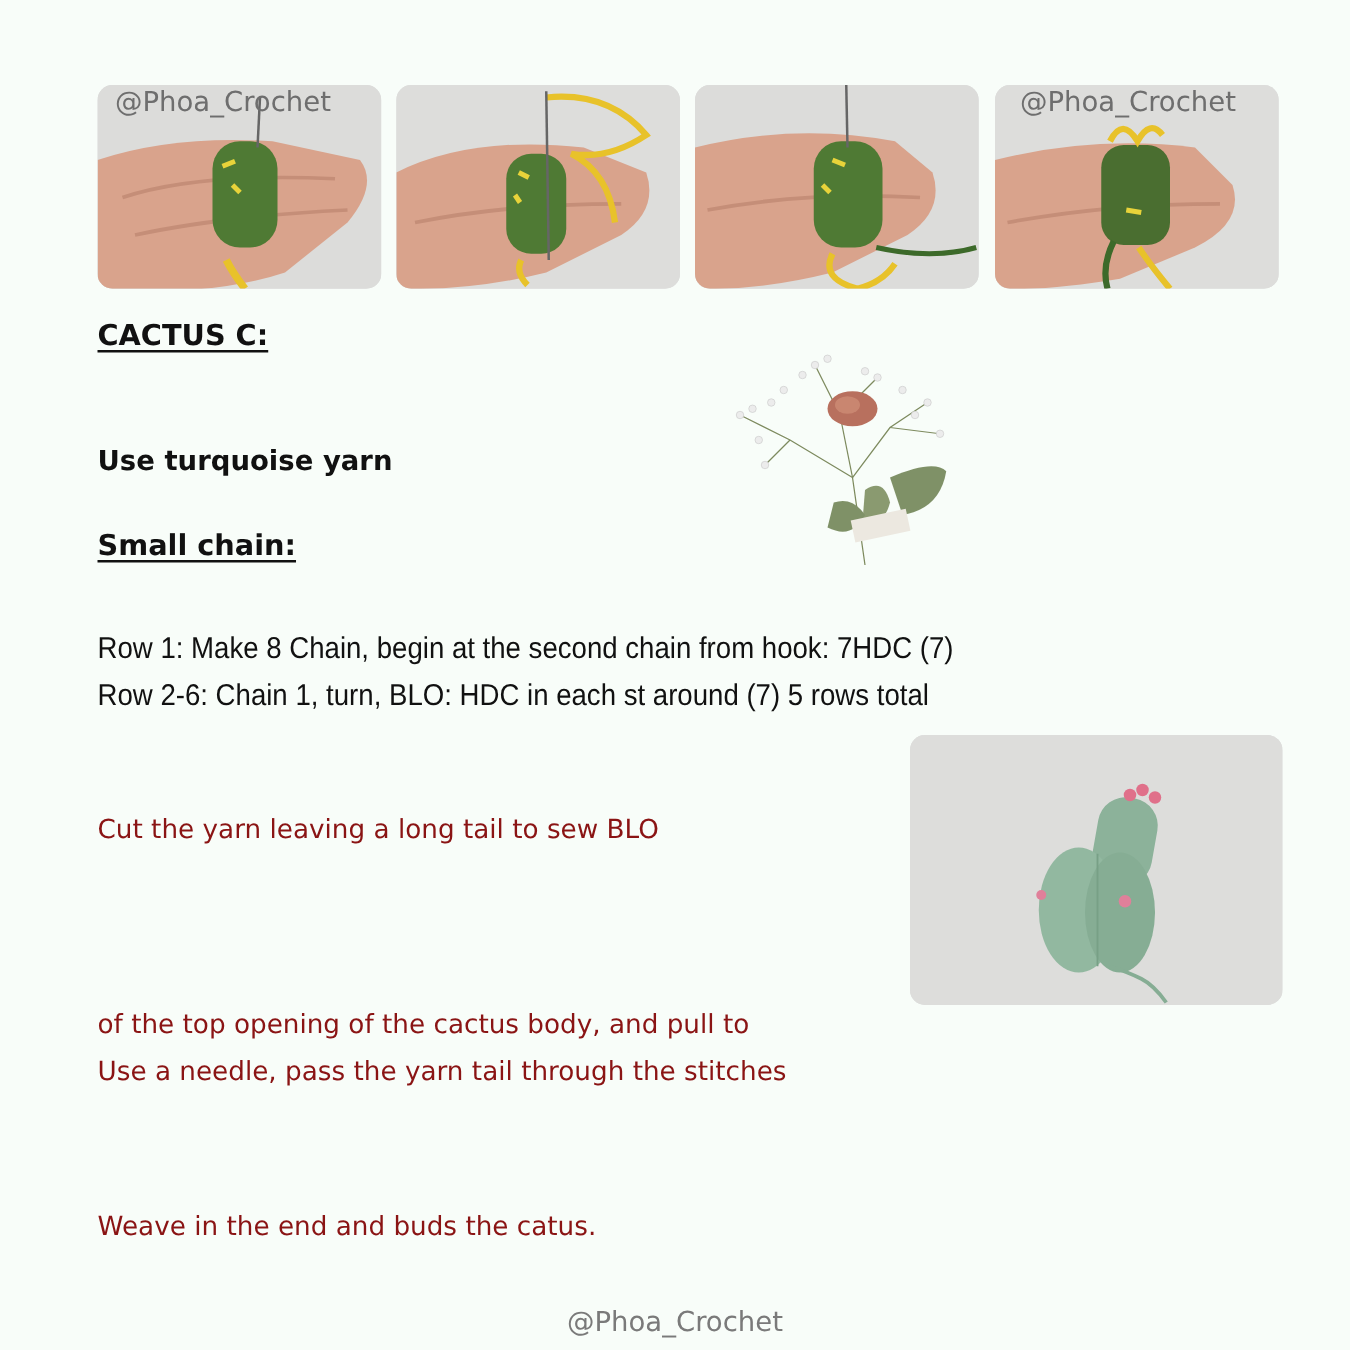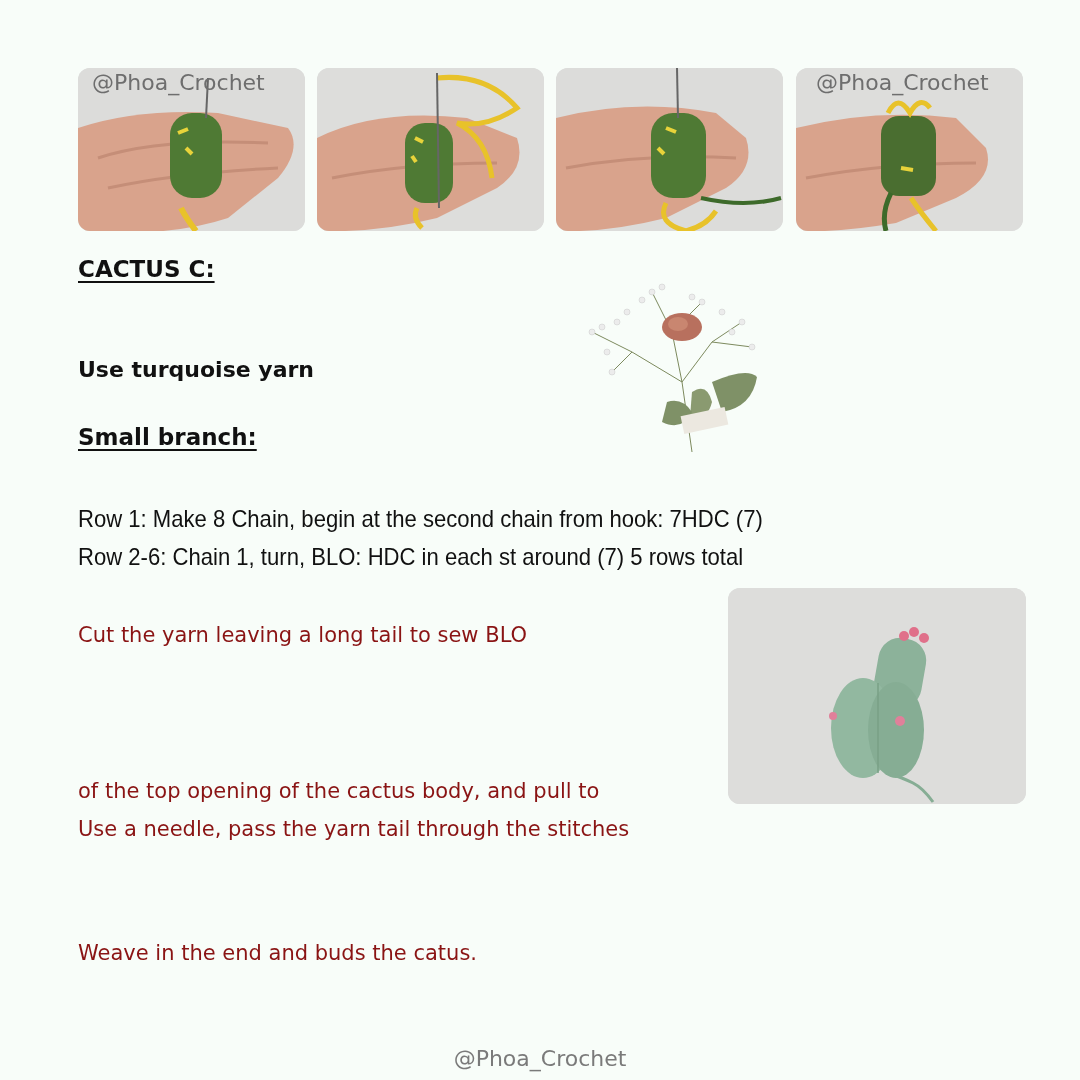--- a/index.html
+++ b/index.html
@@ -54,20 +54,21 @@
       transform-origin: left;
     }
     .red {
       position: absolute;
       left: 78px;
       font-family: "DejaVu Sans", sans-serif;
       font-size: 21px;
       line-height: 38px;
       color: #8a1414;
       white-space: nowrap;
+      margin-top: 28px;
     }
     .footer-wm {
       position: absolute;
       left: 0; right: 0;
       top: 1046px;
       text-align: center;
       font-size: 22px;
       color: #7a7a7a;
     }
     .flower {
@@ -131,21 +132,21 @@
     <path d="M92 45 q10 -20 22 0 q10 -18 20 -5" stroke="#e8c22a" stroke-width="5" fill="none"></path>
     <path d="M105 100 l12 2" stroke="#e8d33a" stroke-width="4"></path>
     <path d="M95 125 q-10 20 -5 38" stroke="#3d6a2a" stroke-width="5" fill="none"></path>
     <path d="M115 130 q10 15 25 33" stroke="#e8c22a" stroke-width="5" fill="none"></path>
   </svg>
   <span class="wm" style="left:20px;">@Phoa_Crochet</span>
 </div>
 
 <div class="heading" style="top:256px;">CACTUS C:</div>
 <div class="bold-line" style="top:347px;margin-top:10px;">Use turquoise yarn</div>
-<div class="heading" style="top:424px;">Small branch:</div>
+<div class="heading" style="top:424px;">Small chain:</div>
 
 <svg class="flower" viewBox="0 0 200 185">
   <g stroke="#7d8a5e" stroke-width="1" fill="none">
     <path d="M120 180 L110 110 L100 60"></path>
     <path d="M110 110 L60 80 L20 60"></path>
     <path d="M110 110 L140 70 L170 50"></path>
     <path d="M100 60 L80 20"></path>
     <path d="M100 60 L130 30"></path>
     <path d="M60 80 L40 100"></path>
     <path d="M140 70 L180 75"></path>

